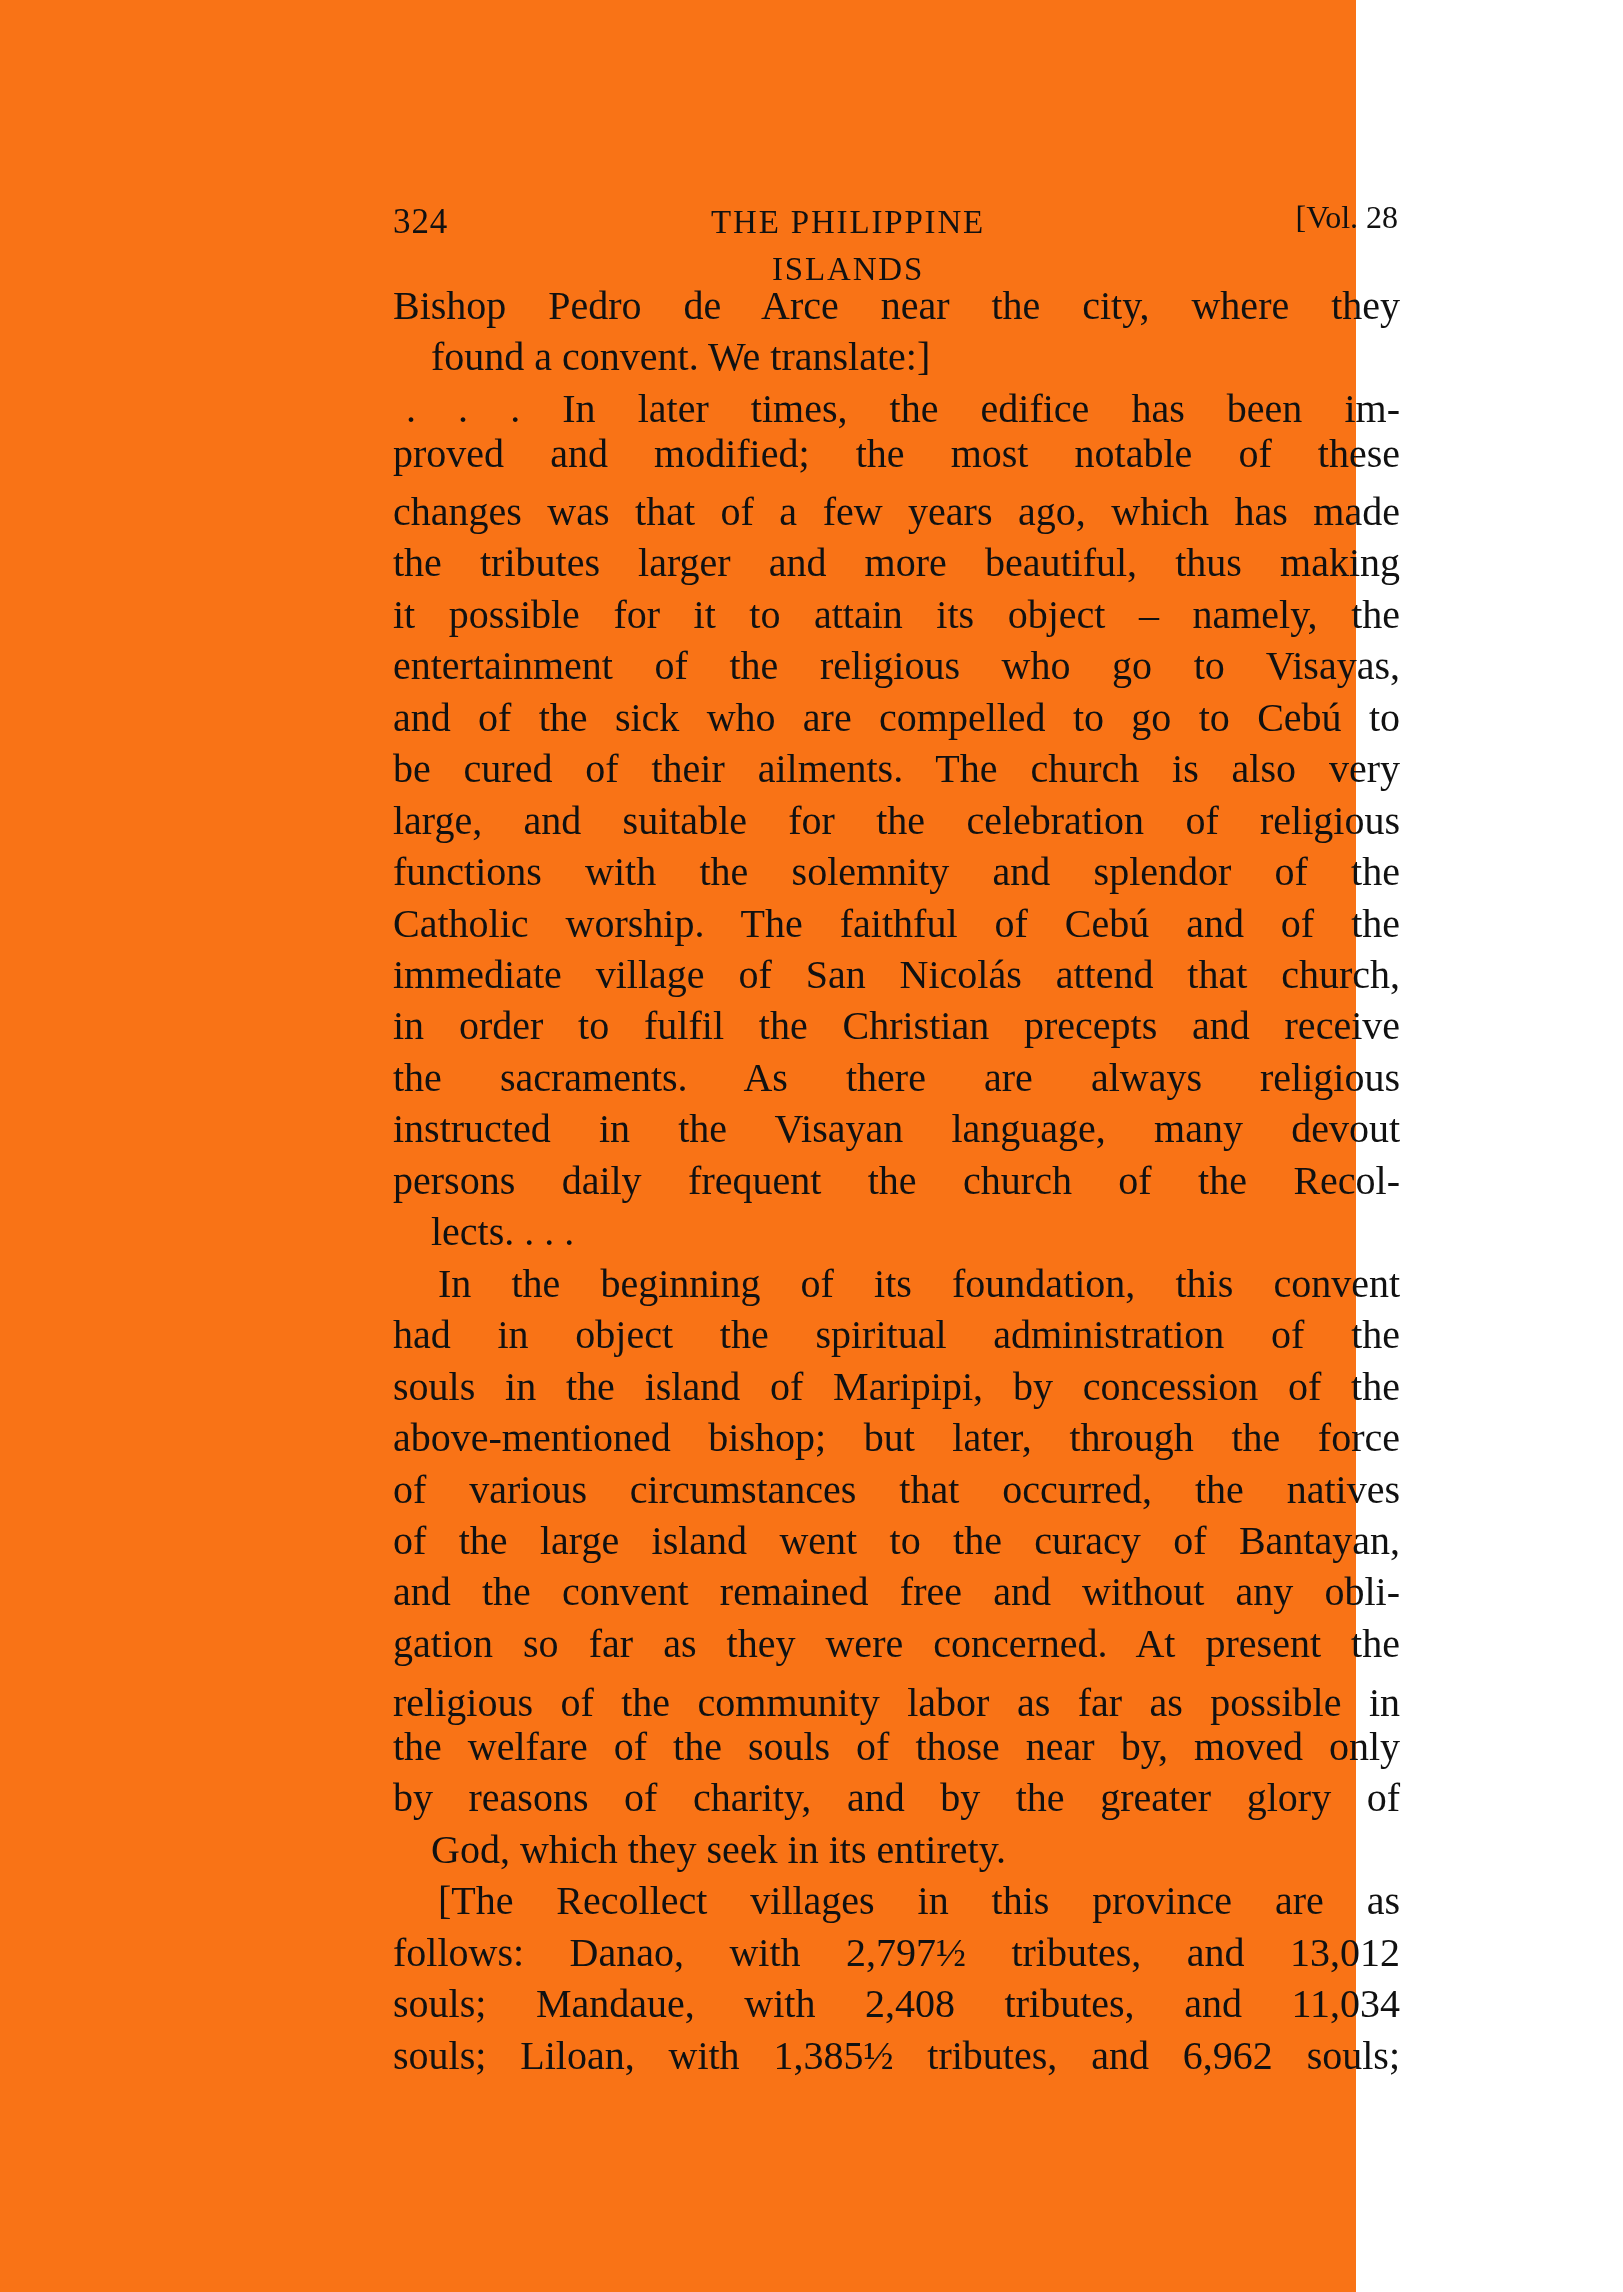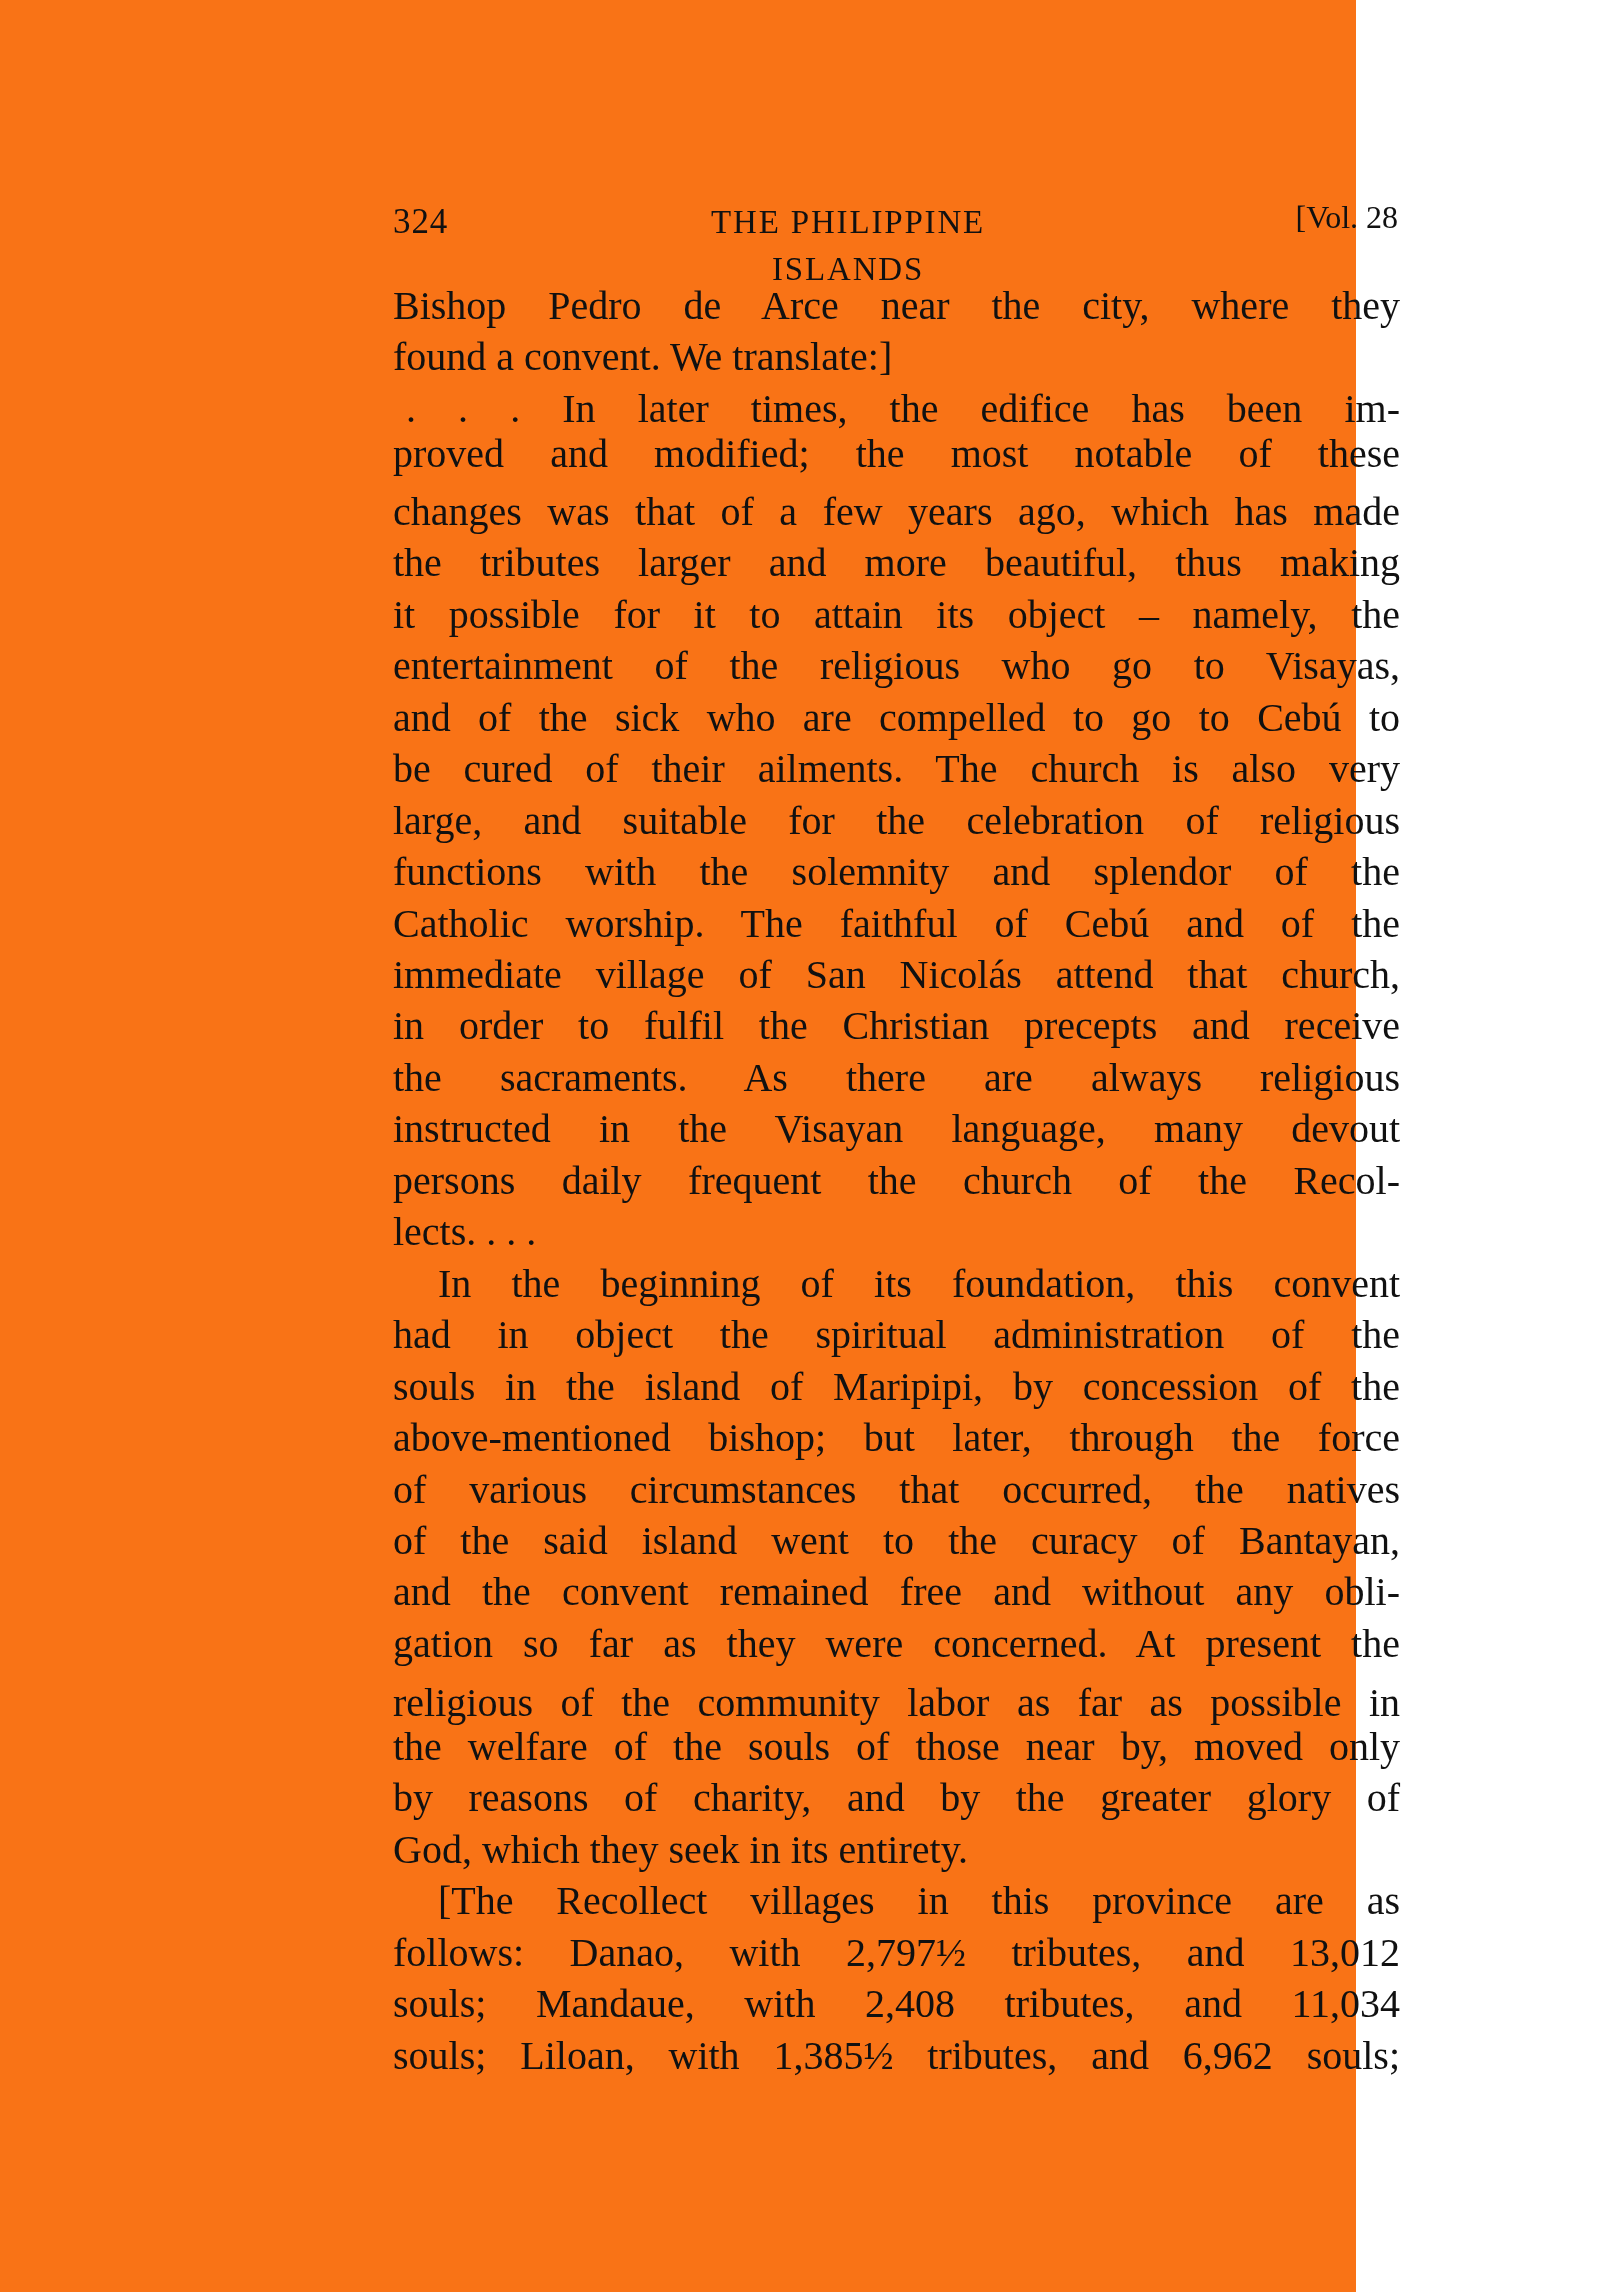--- a/index.html
+++ b/index.html
@@ -67,20 +67,21 @@
       height: 52px;
       font-size: 40px;
       line-height: 52px;
       white-space: nowrap;
       text-align: justify;
       text-align-last: justify;
     }
     .line.last {
       text-align: left;
       text-align-last: left;
+      margin-left: 38px;
     }
     .line.indent {
       padding-left: 45px;
       width: 962px;
     }
     .paragraph { display: contents; }
   </style>
 </head>
 <body>
 
@@ -121,21 +122,21 @@
       <div class="line last" style="top: 926px;">lects.  .  .  .</div>
     </div>
 
     
     <div class="paragraph">
       <div class="line indent" style="top: 978px;">In the beginning of its foundation, this convent</div>
       <div class="line" style="top: 1029px;">had in object the spiritual administration of the</div>
       <div class="line" style="top: 1081px;">souls in the island of Maripipi, by concession of the</div>
       <div class="line" style="top: 1132px;">above-mentioned bishop; but later, through the force</div>
       <div class="line" style="top: 1184px;">of various circumstances that occurred, the natives</div>
-      <div class="line" style="top: 1235px;">of the said island went to the curacy of Bantayan,</div>
+      <div class="line" style="top: 1235px;">of the large island went to the curacy of Bantayan,</div>
       <div class="line" style="top: 1286px;">and the convent remained free and without any obli-</div>
       <div class="line" style="top: 1338px;">gation so far as they were concerned.  At present the</div>
       <div class="line" style="top: 1389px; margin-top: 8px;">religious of the community labor as far as possible in</div>
       <div class="line" style="top: 1441px;">the welfare of the souls of those near by, moved only</div>
       <div class="line" style="top: 1492px;">by reasons of charity, and by the greater glory of</div>
       <div class="line last" style="top: 1544px;">God, which they seek in its entirety.</div>
     </div>
 
     
     <div class="paragraph">

